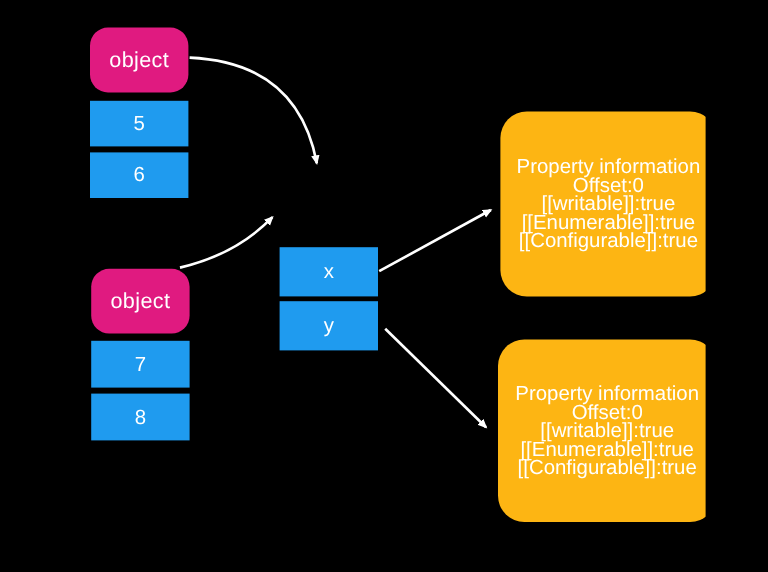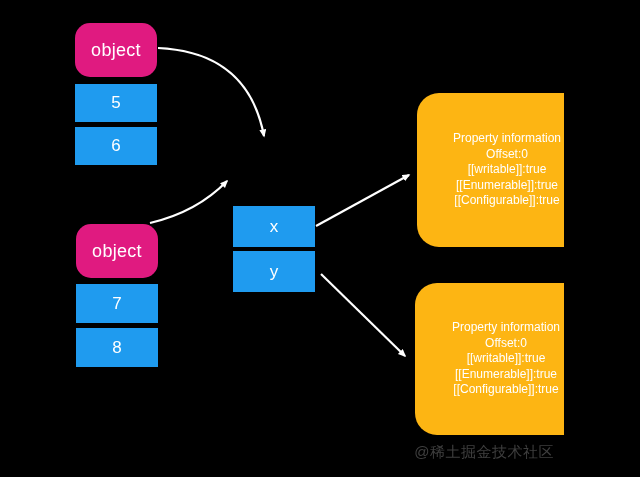--- a/index.html
+++ b/index.html
@@ -7,20 +7,21 @@
     padding: 0;
     background: #000;
   }
   .canvas {
     position: relative;
     width: 564px;
     height: 477px;
     background: var(--background, #000000);
     font-family: "Liberation Sans", sans-serif;
     overflow: hidden;
+    padding-left: 24px;
   }
   .arrows {
     position: absolute;
     left: 0;
     top: 0;
     width: 640px;
     height: 477px;
     pointer-events: none;
   }
   .node {
@@ -53,21 +54,21 @@
   .info {
     position: absolute;
     background: var(--info-orange, #fcb514);
     border-radius: 22px;
     color: var(--text-white, #ffffff);
     display: flex;
     flex-direction: column;
     align-items: center;
     justify-content: center;
     text-align: center;
-    font-size: 12px;
+    font-size: 17px;
     line-height: 15.5px;
   }
   .info-top    { left: 417px; top: 93px;  width: 180px; height: 154px; }
   .info-bottom { left: 415px; top: 283px; width: 182px; height: 152px; }
   .watermark {
     position: absolute;
     right: 10px;
     top: 443px;
     color: var(--watermark-gray, #3f3f3f);
     font-size: 15px;
@@ -132,15 +133,14 @@
   </div>
 
   <div class="info info-bottom">
     <div>Property information</div>
     <div>Offset:0</div>
     <div>[[writable]]:true</div>
     <div>[[Enumerable]]:true</div>
     <div>[[Configurable]]:true</div>
   </div>
 
-  <div class="watermark">@稀土掘金技术社区</div>
 
 </div>
 
 </body></html>

